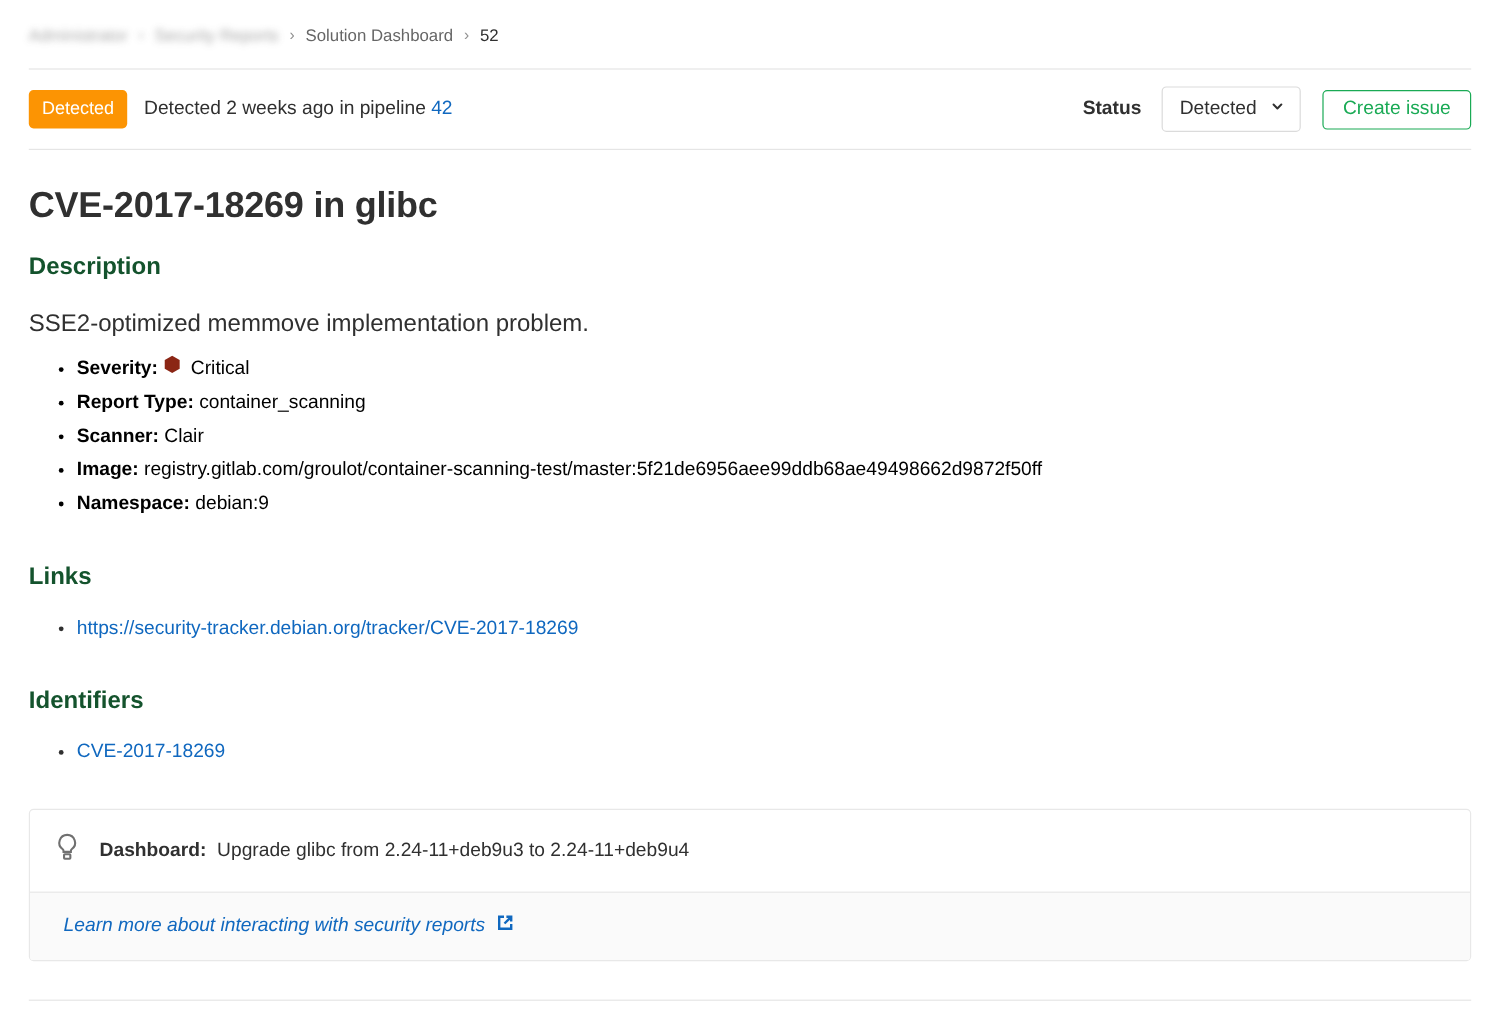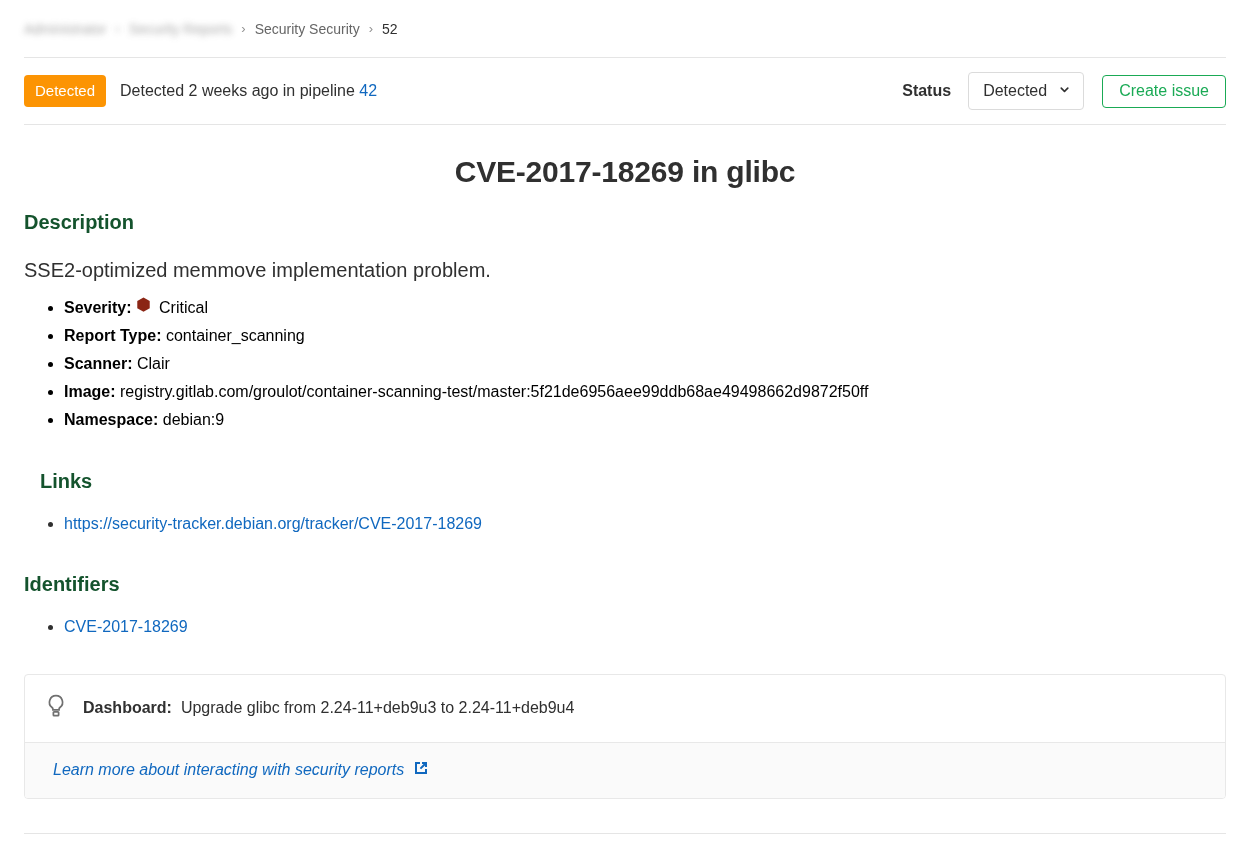--- a/index.html
+++ b/index.html
@@ -109,29 +109,28 @@
 
   
   .content { padding: 0 24px; }
 
   h1.vuln-title {
     font-size: 30px;
     font-weight: bold;
     color: #303030;
     margin: 30px 0 0;
     letter-spacing: -0.2px;
-    text-align: center;
   }
   h2.section-title {
     font-size: 20px;
     font-weight: bold;
     color: #14532d;
     margin: 22px 0 0;
   }
-  h2.section-title.links { margin-top: 39px; margin-left: 16px; }
+  h2.section-title.links { margin-top: 39px; }
   h2.section-title.identifiers { margin-top: 38px; }
 
   p.description {
     font-size: 20px;
     color: #303030;
     margin: 25px 0 0;
   }
 
   ul.detail-list {
     margin: 14px 0 0;
@@ -208,21 +207,21 @@
 </head>
 <body>
 
 <div class="page">
 
   <nav class="breadcrumb">
     <a class="crumb blurred" href="#">Administrator</a>
     <span class="crumb-sep blurred">›</span>
     <a class="crumb blurred" href="#">Security Reports</a>
     <span class="crumb-sep">›</span>
-    <a class="crumb" href="#">Security Security</a>
+    <a class="crumb" href="#">Solution Dashboard</a>
     <span class="crumb-sep">›</span>
     <span class="crumb current">52</span>
   </nav>
 
   <div class="divider"></div>
 
   <div class="status-bar">
     <div class="status-left">
       <span class="badge">Detected</span>
       <span class="status-text"><span>Detected 2 weeks ago in pipeline </span><a class="pipeline-link" href="#">42</a></span>

